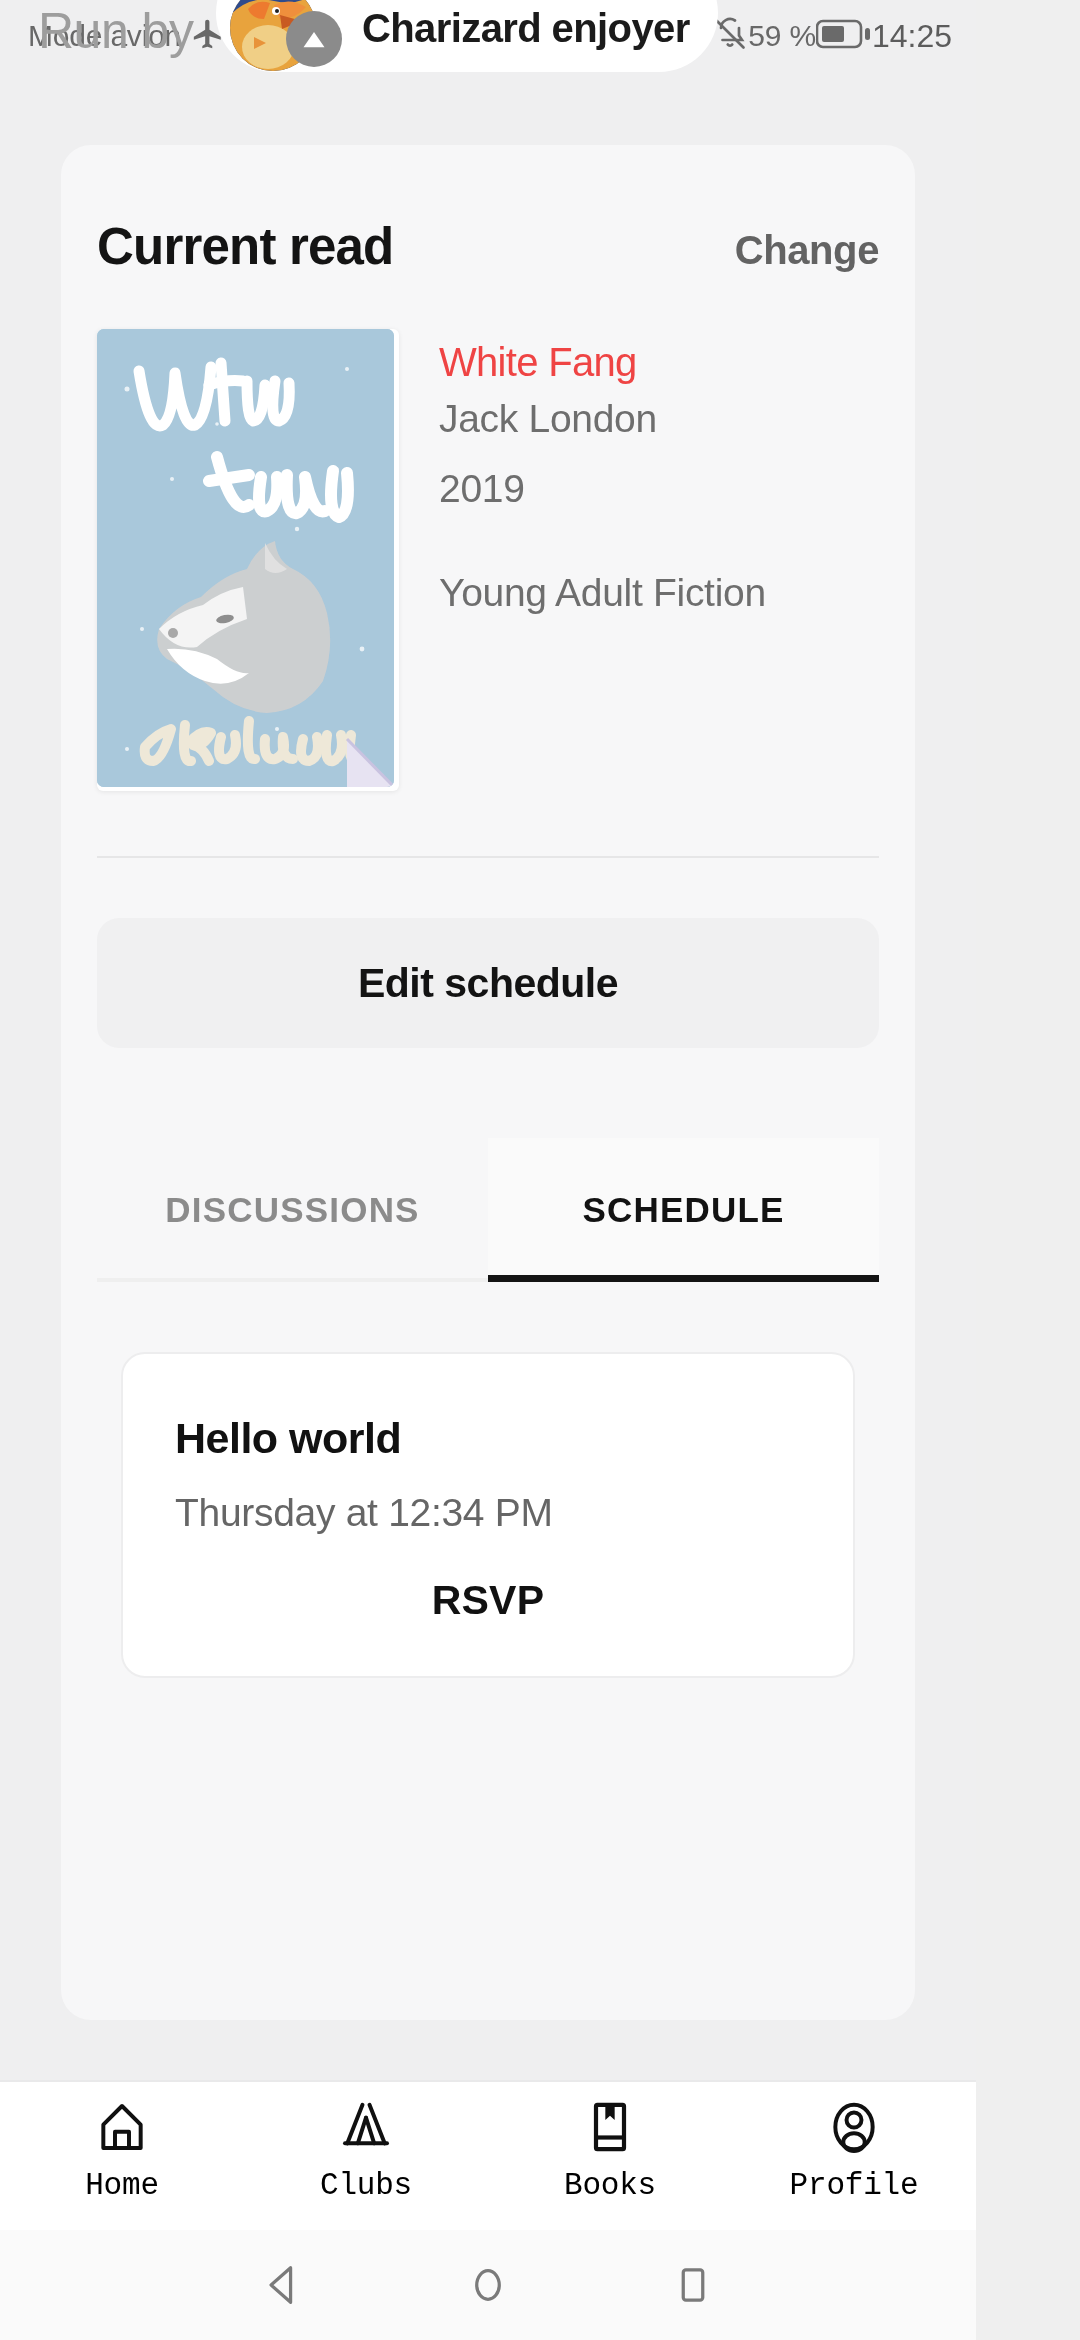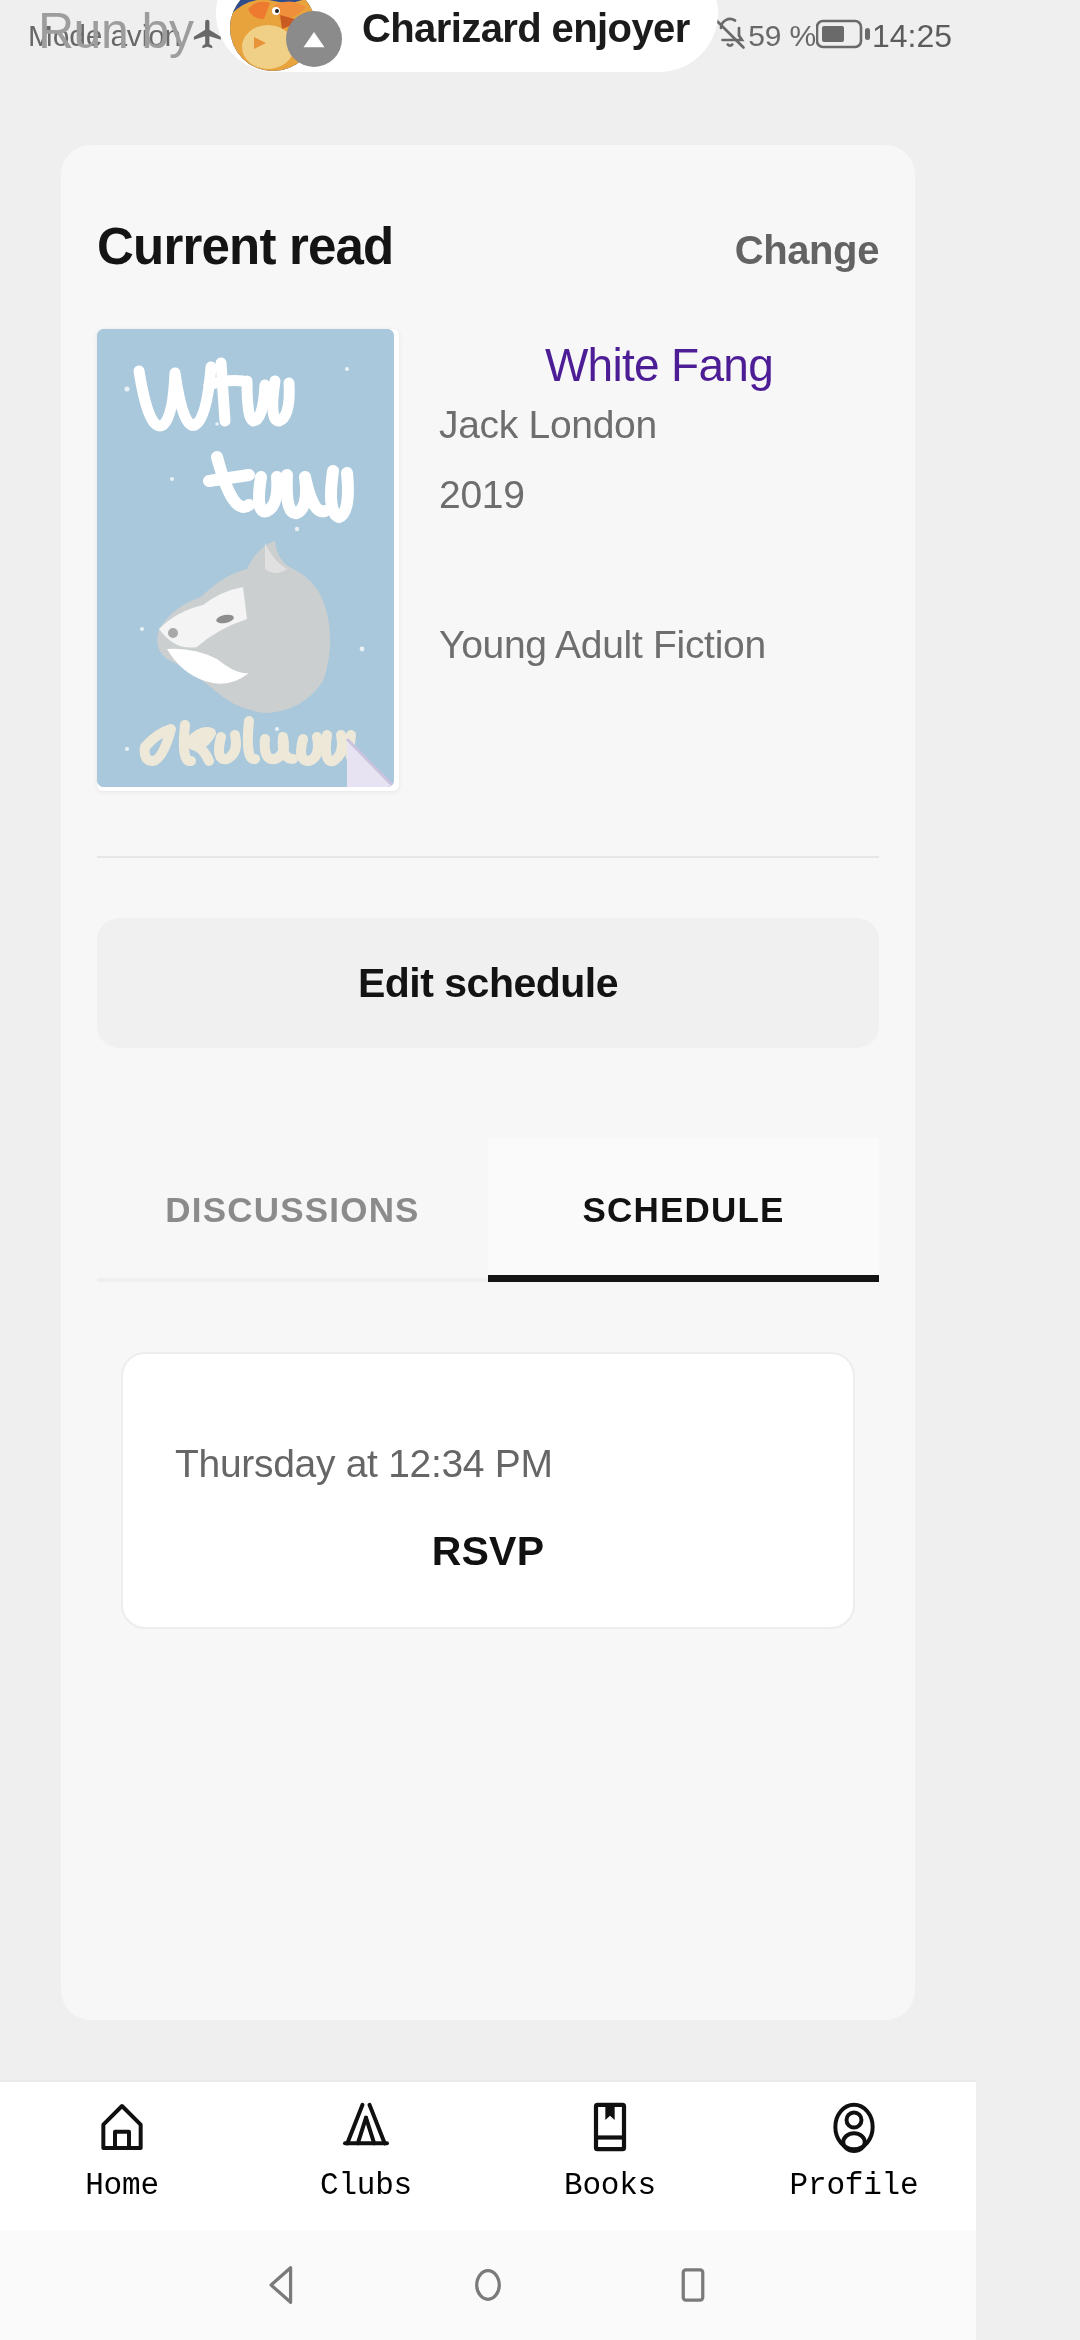--- a/index.html
+++ b/index.html
@@ -160,40 +160,39 @@
     width: 297px;
     height: 458px;
     border-radius: 7px;
     overflow: hidden;
     background: #a9c8db;
   }
   .cover svg { display: block; }
 
   .book-meta { padding-left: 40px; padding-top: 12px; flex: 1 1 auto; }
   .book-title {
-    font-size: 46px;
-    color: #4c1d95;
+    font-size: 40px;
+    color: #ef4444;
     letter-spacing: -0.7px;
     line-height: 1.05;
-    text-align: center;
   }
   .book-author {
     margin-top: 14px;
     font-size: 39px;
     color: #6e6e6e;
     letter-spacing: -0.3px;
   }
   .book-year {
     margin-top: 26px;
     font-size: 39px;
     color: #6e6e6e;
     letter-spacing: -0.3px;
   }
   .book-genre {
-    margin-top: 106px;
+    margin-top: 60px;
     font-size: 39px;
     color: #6e6e6e;
     letter-spacing: -0.3px;
   }
 
   .divider {
     margin-top: 65px;
     height: 2px;
     background: #e6e6e7;
   }
@@ -468,20 +467,21 @@
           <span class="tab-label">DISCUSSIONS</span>
           <span class="tab-underline"></span>
         </button>
         <button class="tab active">
           <span class="tab-label">SCHEDULE</span>
           <span class="tab-underline"></span>
         </button>
       </div>
 
       <div class="sched-card">
+        <div class="sched-title">Hello world</div>
         <div class="sched-when">Thursday at 12:34 PM</div>
         <div class="sched-rsvp-row">
           <button class="sched-rsvp">RSVP</button>
         </div>
       </div>
 
     </div>
   </div>
 
   <div class="bottomnav">

